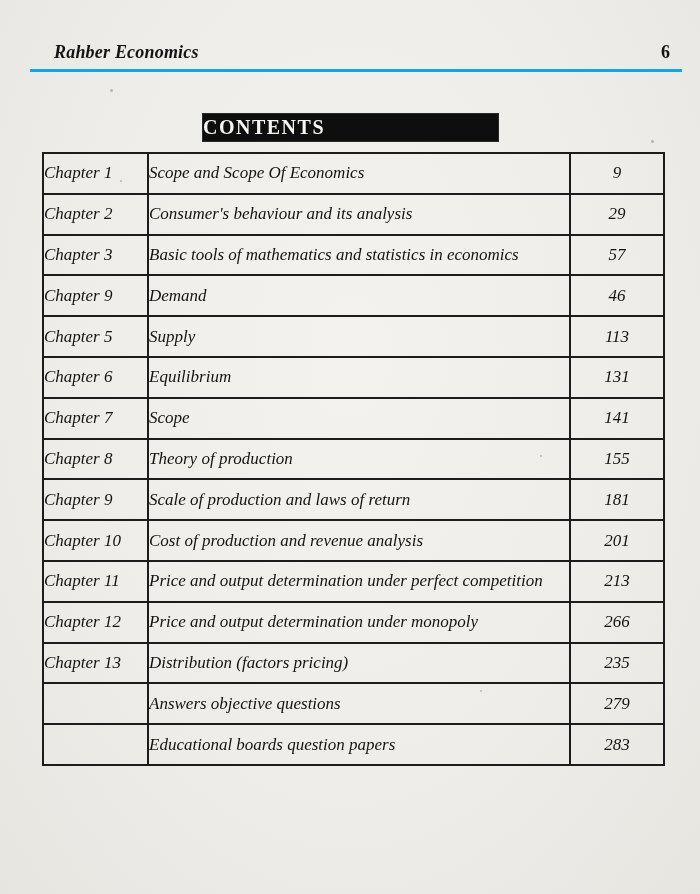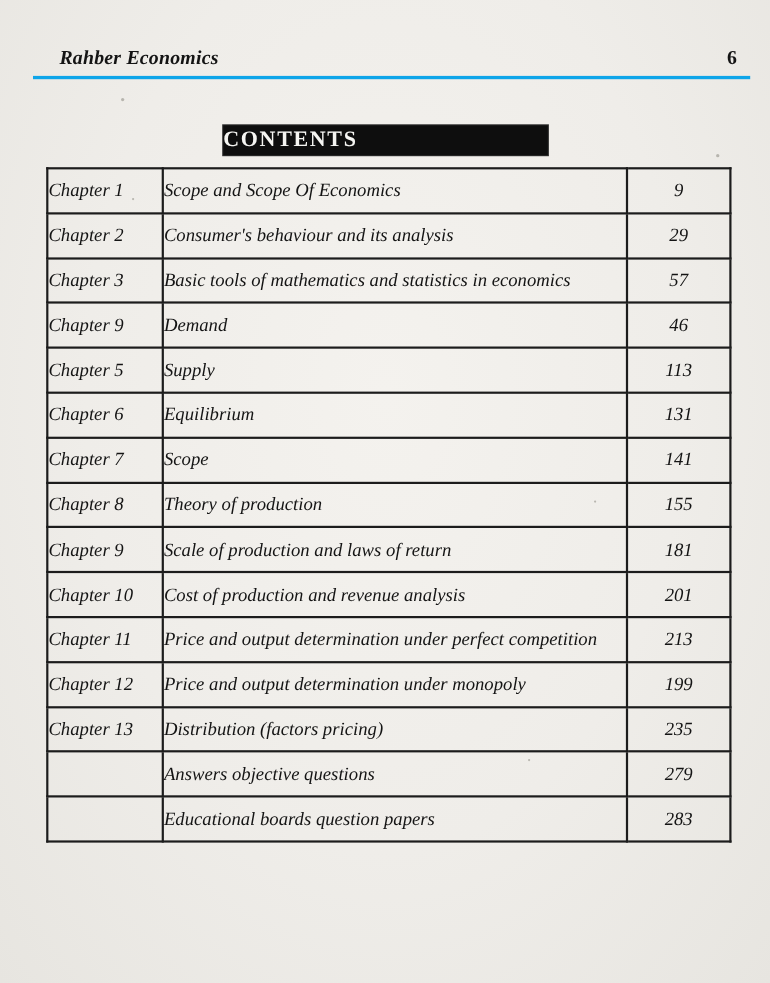--- a/index.html
+++ b/index.html
@@ -151,21 +151,21 @@
         <td class="col-page">201</td>
       </tr>
       <tr>
         <td class="col-chapter">Chapter 11</td>
         <td class="col-title">Price and output determination under perfect competition</td>
         <td class="col-page">213</td>
       </tr>
       <tr>
         <td class="col-chapter">Chapter 12</td>
         <td class="col-title">Price and output determination under monopoly</td>
-        <td class="col-page">199</td>
+        <td class="col-page">266</td>
       </tr>
       <tr>
         <td class="col-chapter">Chapter 13</td>
         <td class="col-title">Distribution (factors pricing)</td>
         <td class="col-page">235</td>
       </tr>
       <tr>
         <td class="col-chapter"></td>
         <td class="col-title">Answers objective questions</td>
         <td class="col-page">279</td>

